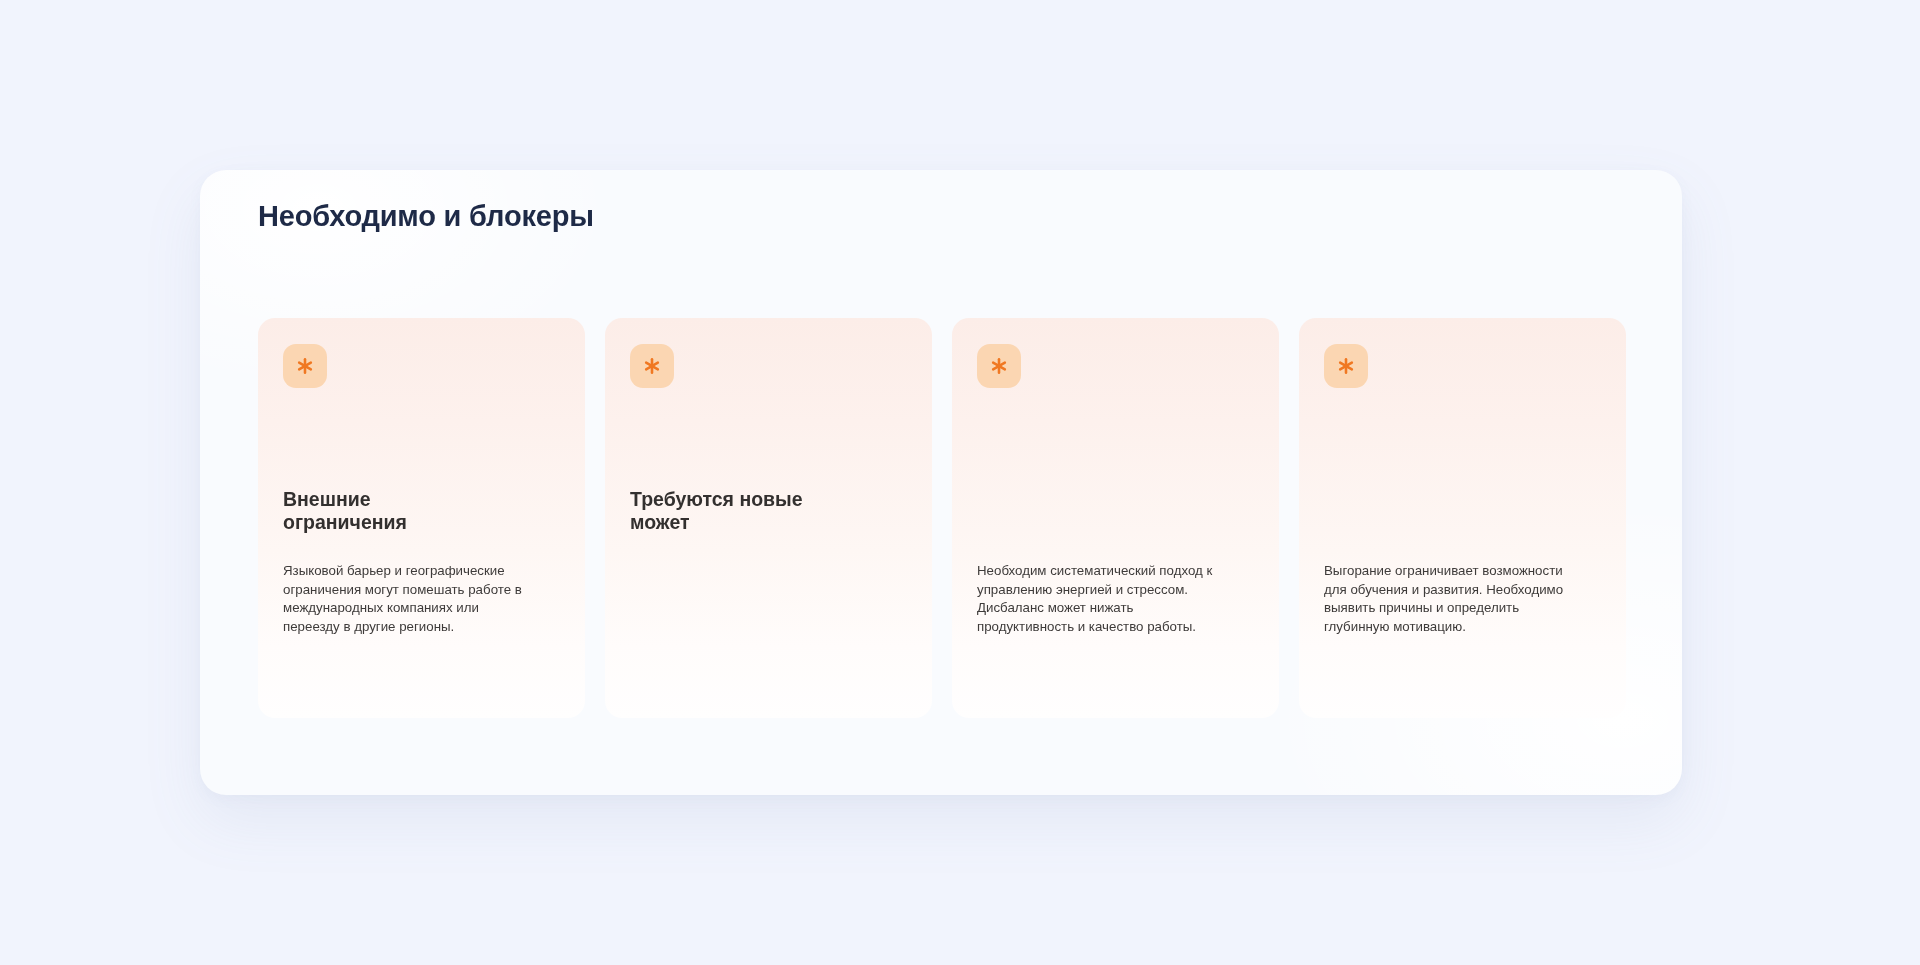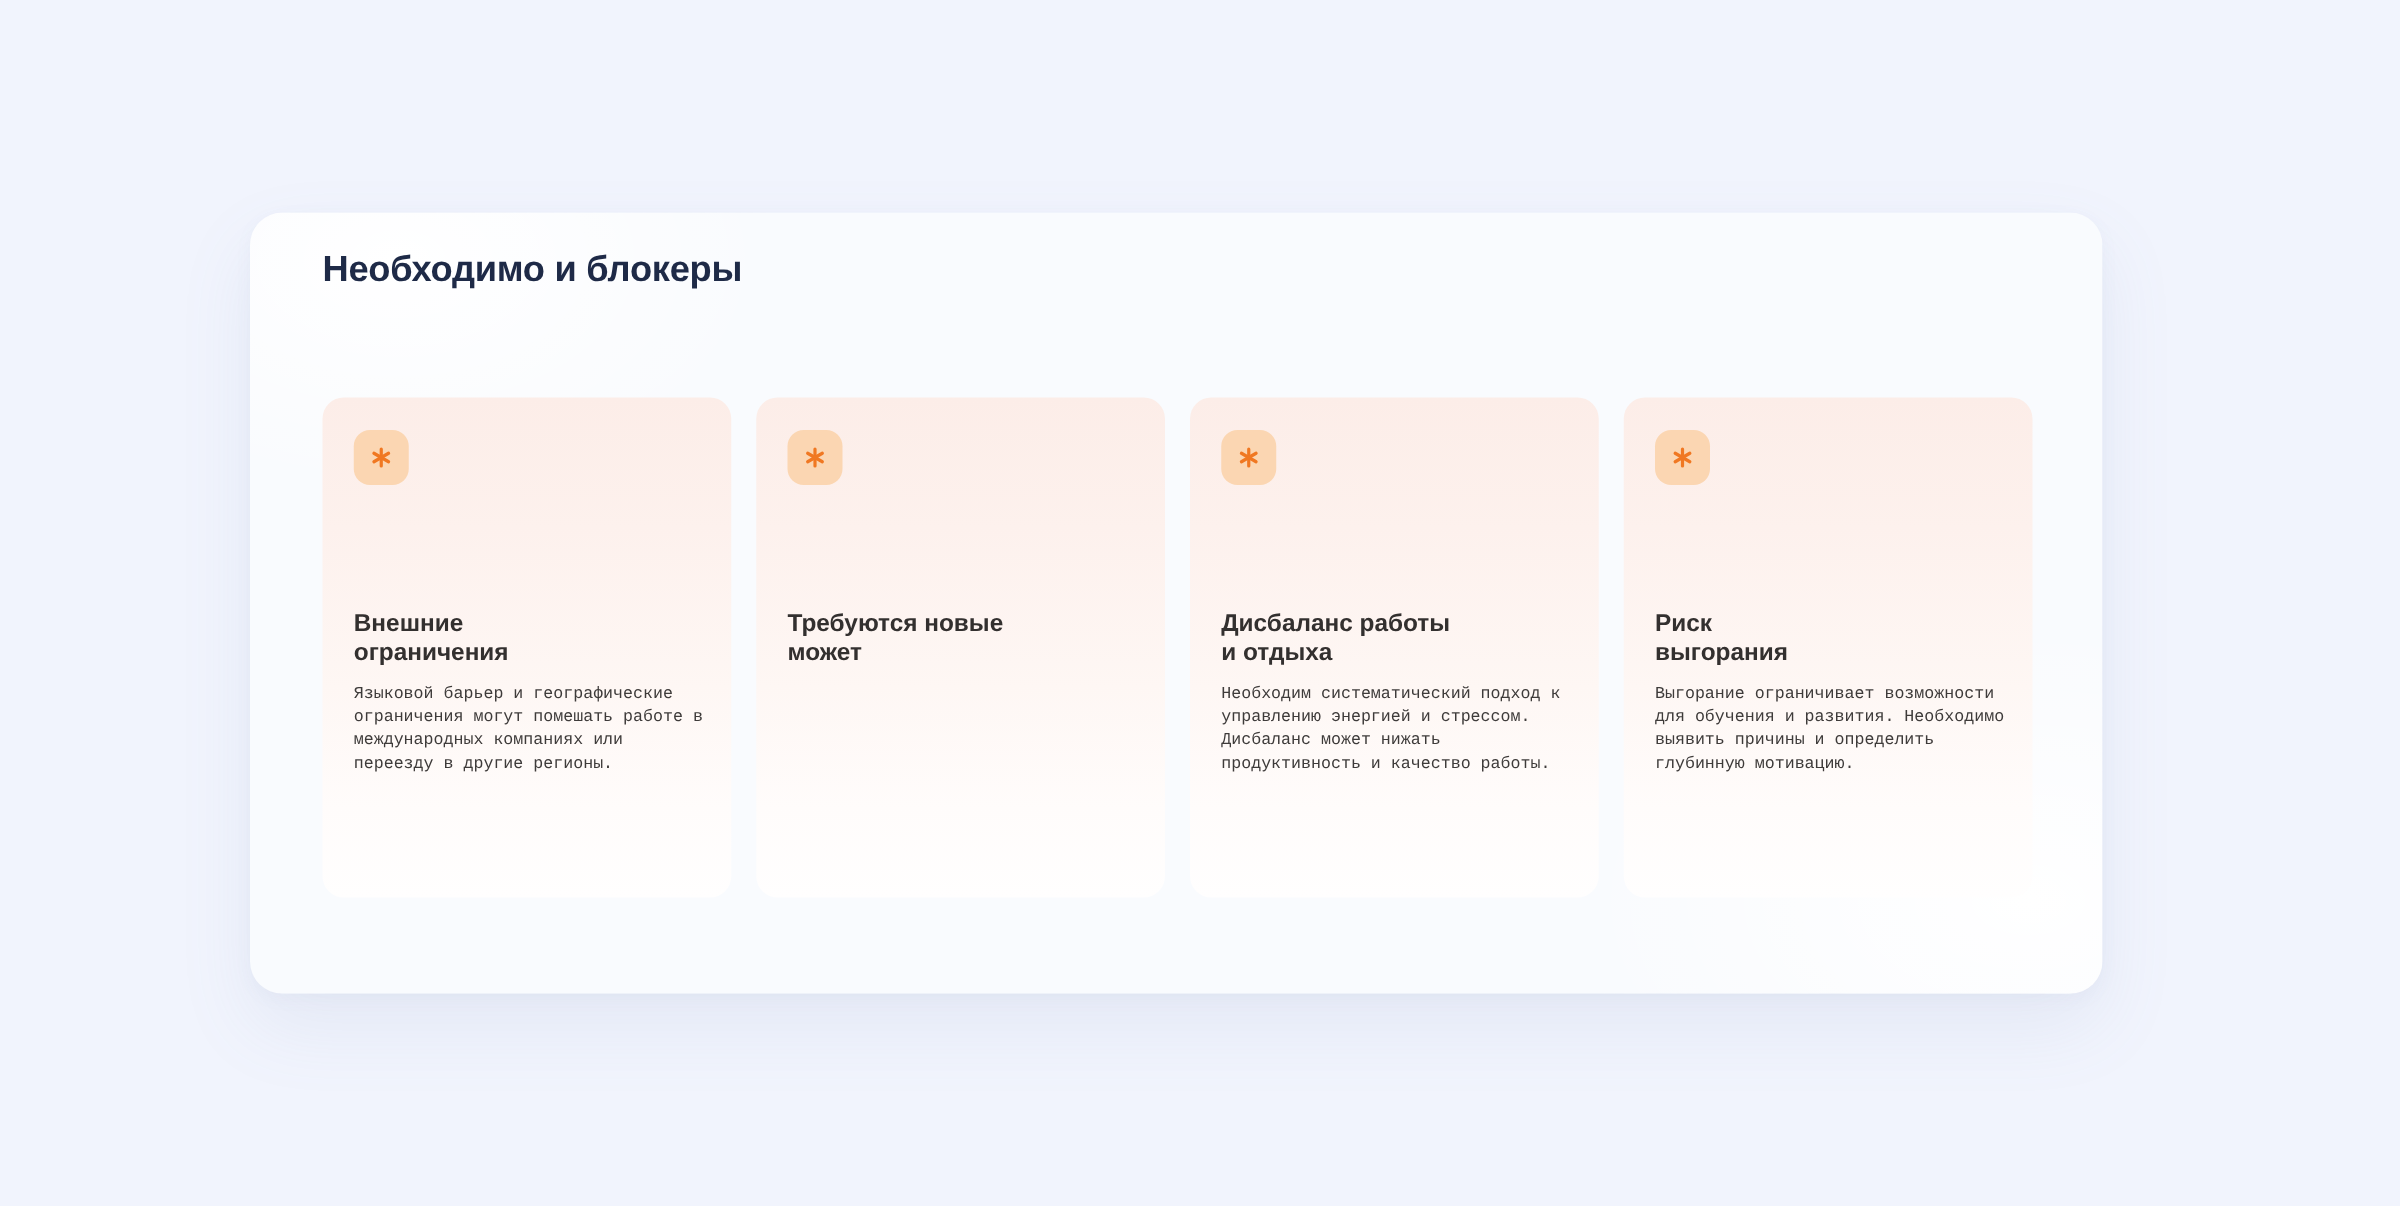--- a/index.html
+++ b/index.html
@@ -98,26 +98,25 @@
     font-weight: bold;
     line-height: 23px;
     color: #33302F;
     white-space: pre-line;
   }
 
   .card-body {
     position: absolute;
     left: 0;
     right: 0;
-    top: 228px;
+    top: 244px;
     font-size: 13.3px;
     line-height: 18.5px;
     color: #3E3B3A;
     white-space: pre-line;
-    font-family: Liberation Mono, monospace;
   }
 </style>
 </head>
 <body>
 
 <div class="panel">
 
   <div class="panel-title">Необходимо и блокеры</div>
 
   <div class="cards">
@@ -162,42 +161,38 @@
       <div class="card-inner">
         <div class="badge">
           <svg width="22" height="22" viewBox="0 0 24 24" aria-hidden="true">
             <g stroke="#F07822" stroke-width="2.8" stroke-linecap="round">
               <line x1="12" y1="4.6" x2="12" y2="19.4"></line>
               <line x1="5.6" y1="8.3" x2="18.4" y2="15.7"></line>
               <line x1="18.4" y1="8.3" x2="5.6" y2="15.7"></line>
             </g>
           </svg>
         </div>
-        <div class="card-title">Дисбаланс работы
-и отдыха</div>
         <div class="card-body">Необходим систематический подход к
 управлению энергией и стрессом.
 Дисбаланс может нижать
 продуктивность и качество работы.</div>
       </div>
     </div>
 
     <div class="card">
       <div class="card-inner">
         <div class="badge">
           <svg width="22" height="22" viewBox="0 0 24 24" aria-hidden="true">
             <g stroke="#F07822" stroke-width="2.8" stroke-linecap="round">
               <line x1="12" y1="4.6" x2="12" y2="19.4"></line>
               <line x1="5.6" y1="8.3" x2="18.4" y2="15.7"></line>
               <line x1="18.4" y1="8.3" x2="5.6" y2="15.7"></line>
             </g>
           </svg>
         </div>
-        <div class="card-title">Риск
-выгорания</div>
         <div class="card-body">Выгорание ограничивает возможности
 для обучения и развития. Необходимо
 выявить причины и определить
 глубинную мотивацию.</div>
       </div>
     </div>
 
   </div>
 </div>
 

